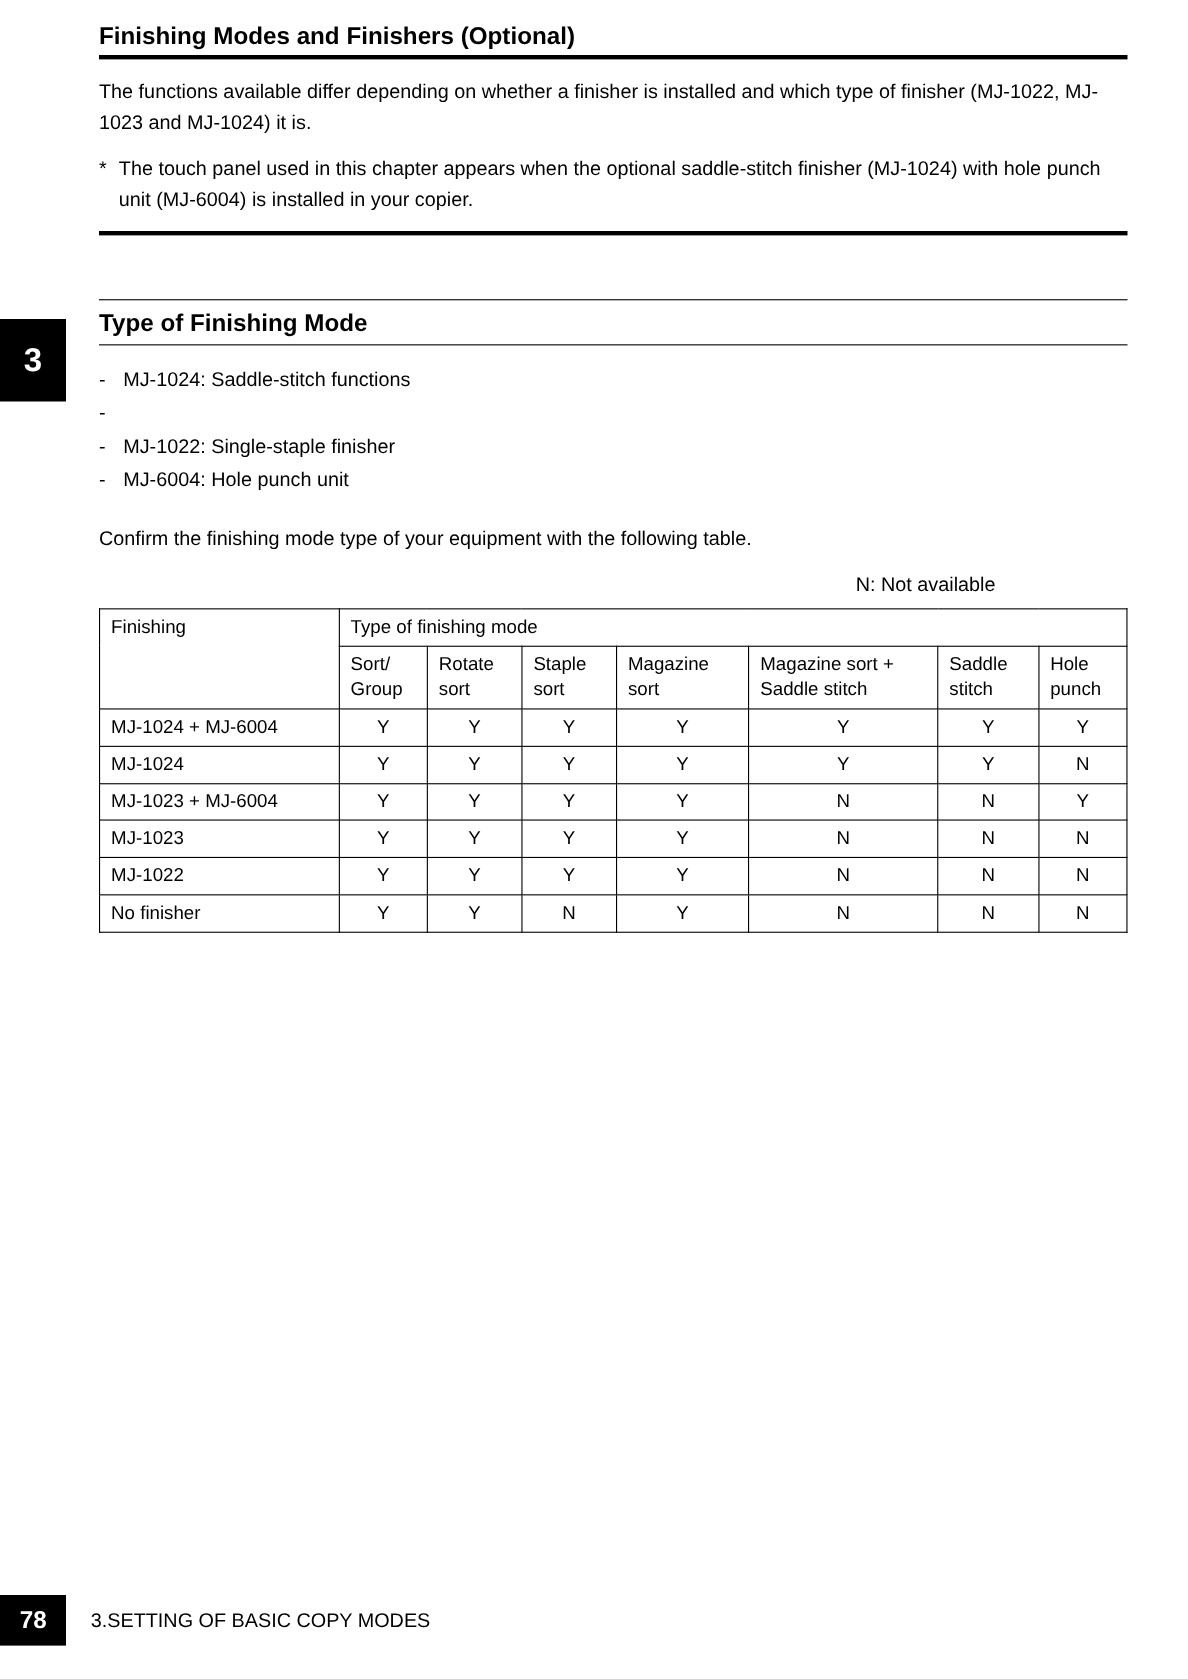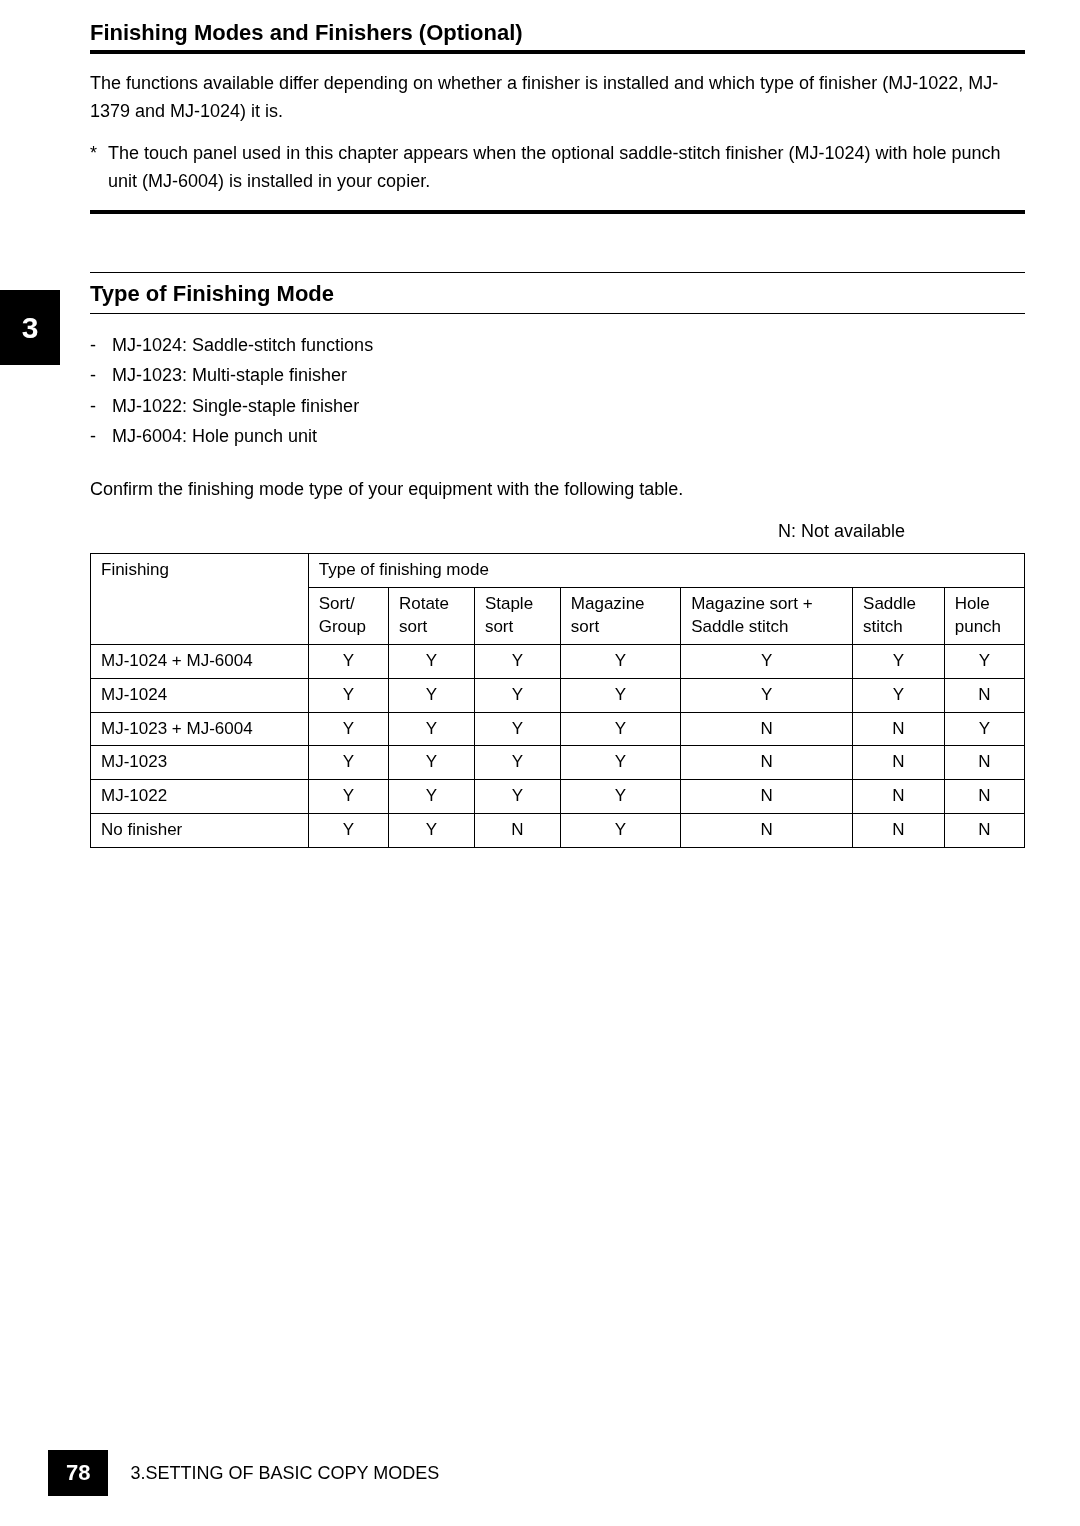--- a/index.html
+++ b/index.html
@@ -123,21 +123,20 @@
   }
   table.fin td.c {
     text-align: center;
   }
   .footer {
     position: absolute;
     left: 0;
     bottom: 30px;
     display: flex;
     align-items: center;
-    padding-left: 48px;
   }
   .page-num {
     background: #000;
     color: #fff;
     font-weight: bold;
     font-size: 22px;
     padding: 10px 18px;
     margin-right: 22px;
   }
   .footer-text {
@@ -152,42 +151,41 @@
 
   <div class="chapter-tab">
     <span>3</span>
   </div>
 
   <div class="content">
 
     <p class="subhead">Finishing Modes and Finishers (Optional)</p>
     <hr class="heavy-rule">
 
-    <p class="body-text">The functions available differ depending on whether a finisher is installed and which type of finisher (MJ-1022, MJ-1379 and MJ-1024) it is.</p>
+    <p class="body-text">The functions available differ depending on whether a finisher is installed and which type of finisher (MJ-1022, MJ-1023 and MJ-1024) it is.</p>
 
     <div class="note-row">
       <span class="note-star">*</span>
       <span>The touch panel used in this chapter appears when the optional saddle-stitch finisher (MJ-1024) with hole punch unit (MJ-6004) is installed in your copier.</span>
     </div>
 
     <hr class="heavy-rule">
 
     <div class="subhead2-wrap">
       <hr class="light-rule-top">
       <p class="subhead2">Type of Finishing Mode</p>
       <hr class="light-rule-bot">
 
       <div class="list">
         <div class="li">
             <span class="dash">-</span>
             <span>MJ-1024: Saddle-stitch functions</span>
           </div>
         <div class="li">
             <span class="dash">-</span>
-            <span>MJ-1023: Multi-staple finisher</span>
           </div>
         <div class="li">
             <span class="dash">-</span>
             <span>MJ-1022: Single-staple finisher</span>
           </div>
         <div class="li">
             <span class="dash">-</span>
             <span>MJ-6004: Hole punch unit</span>
           </div>
       </div>

